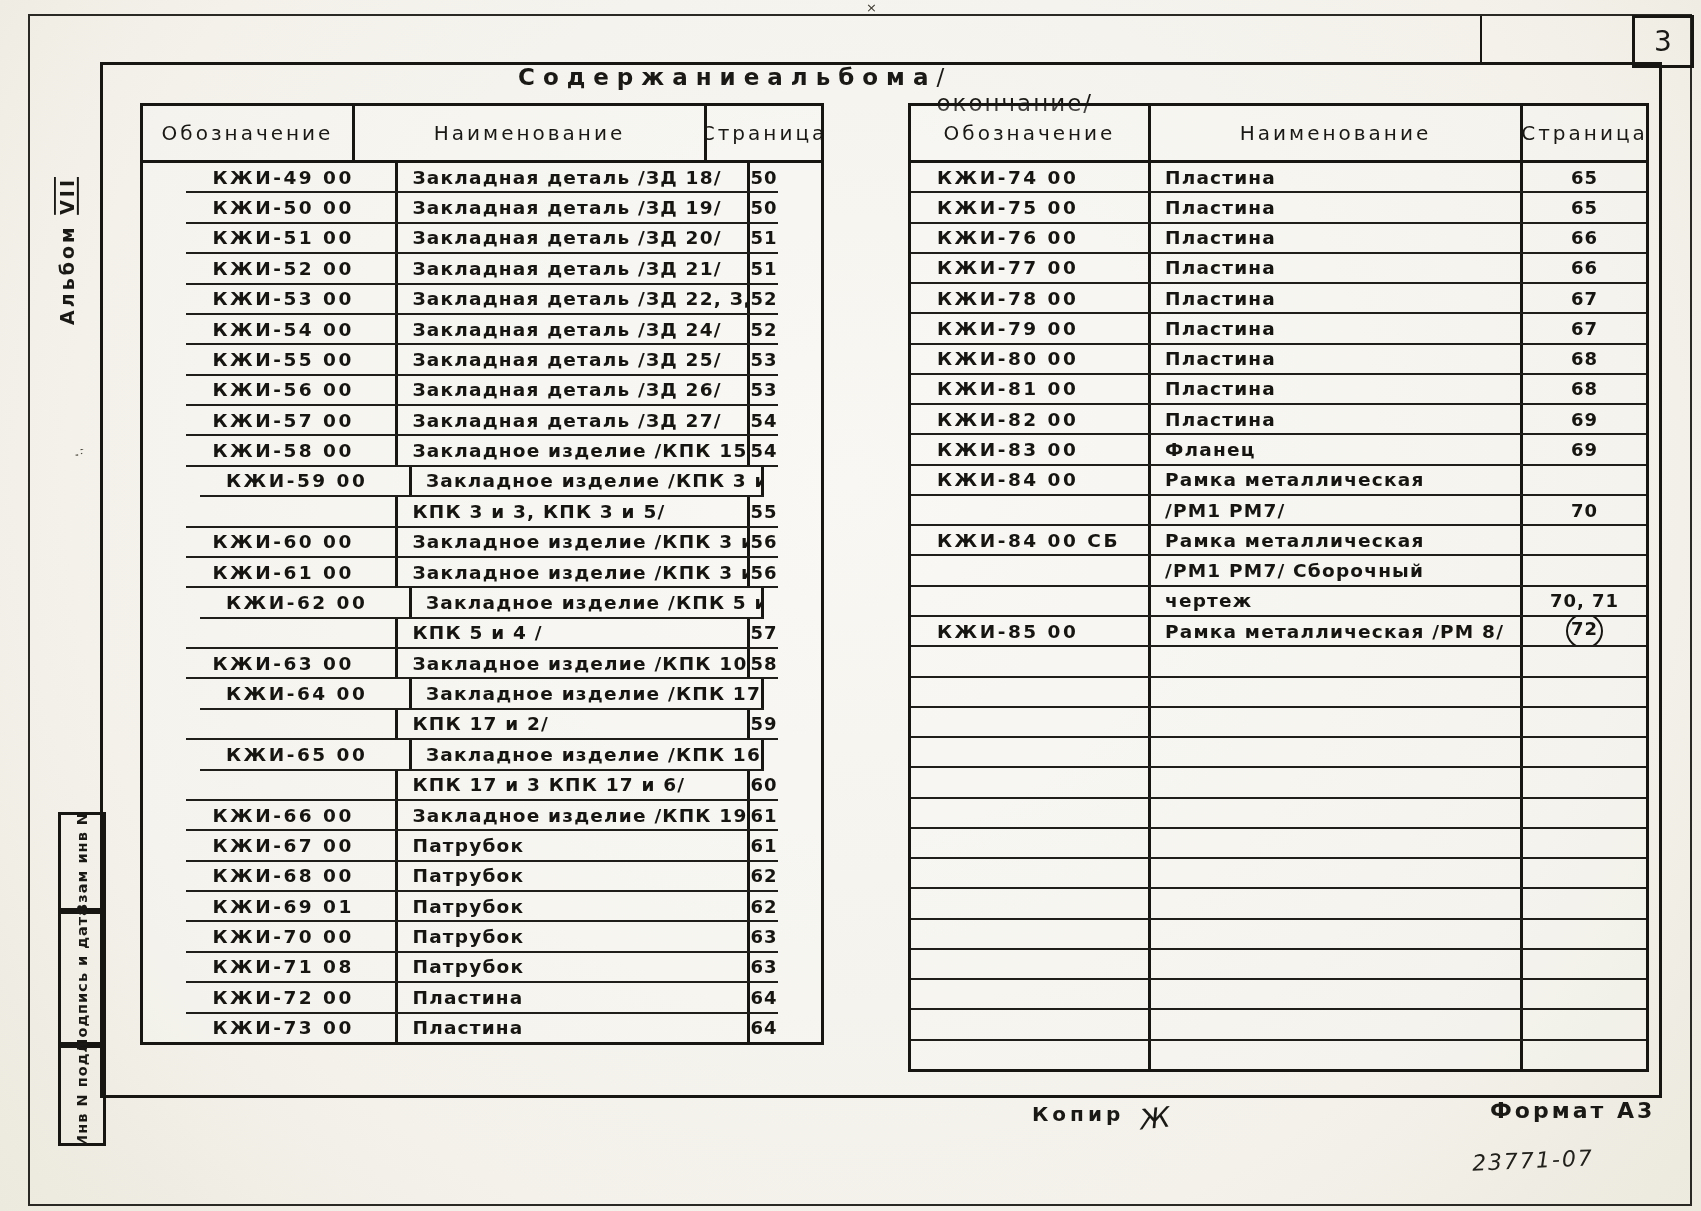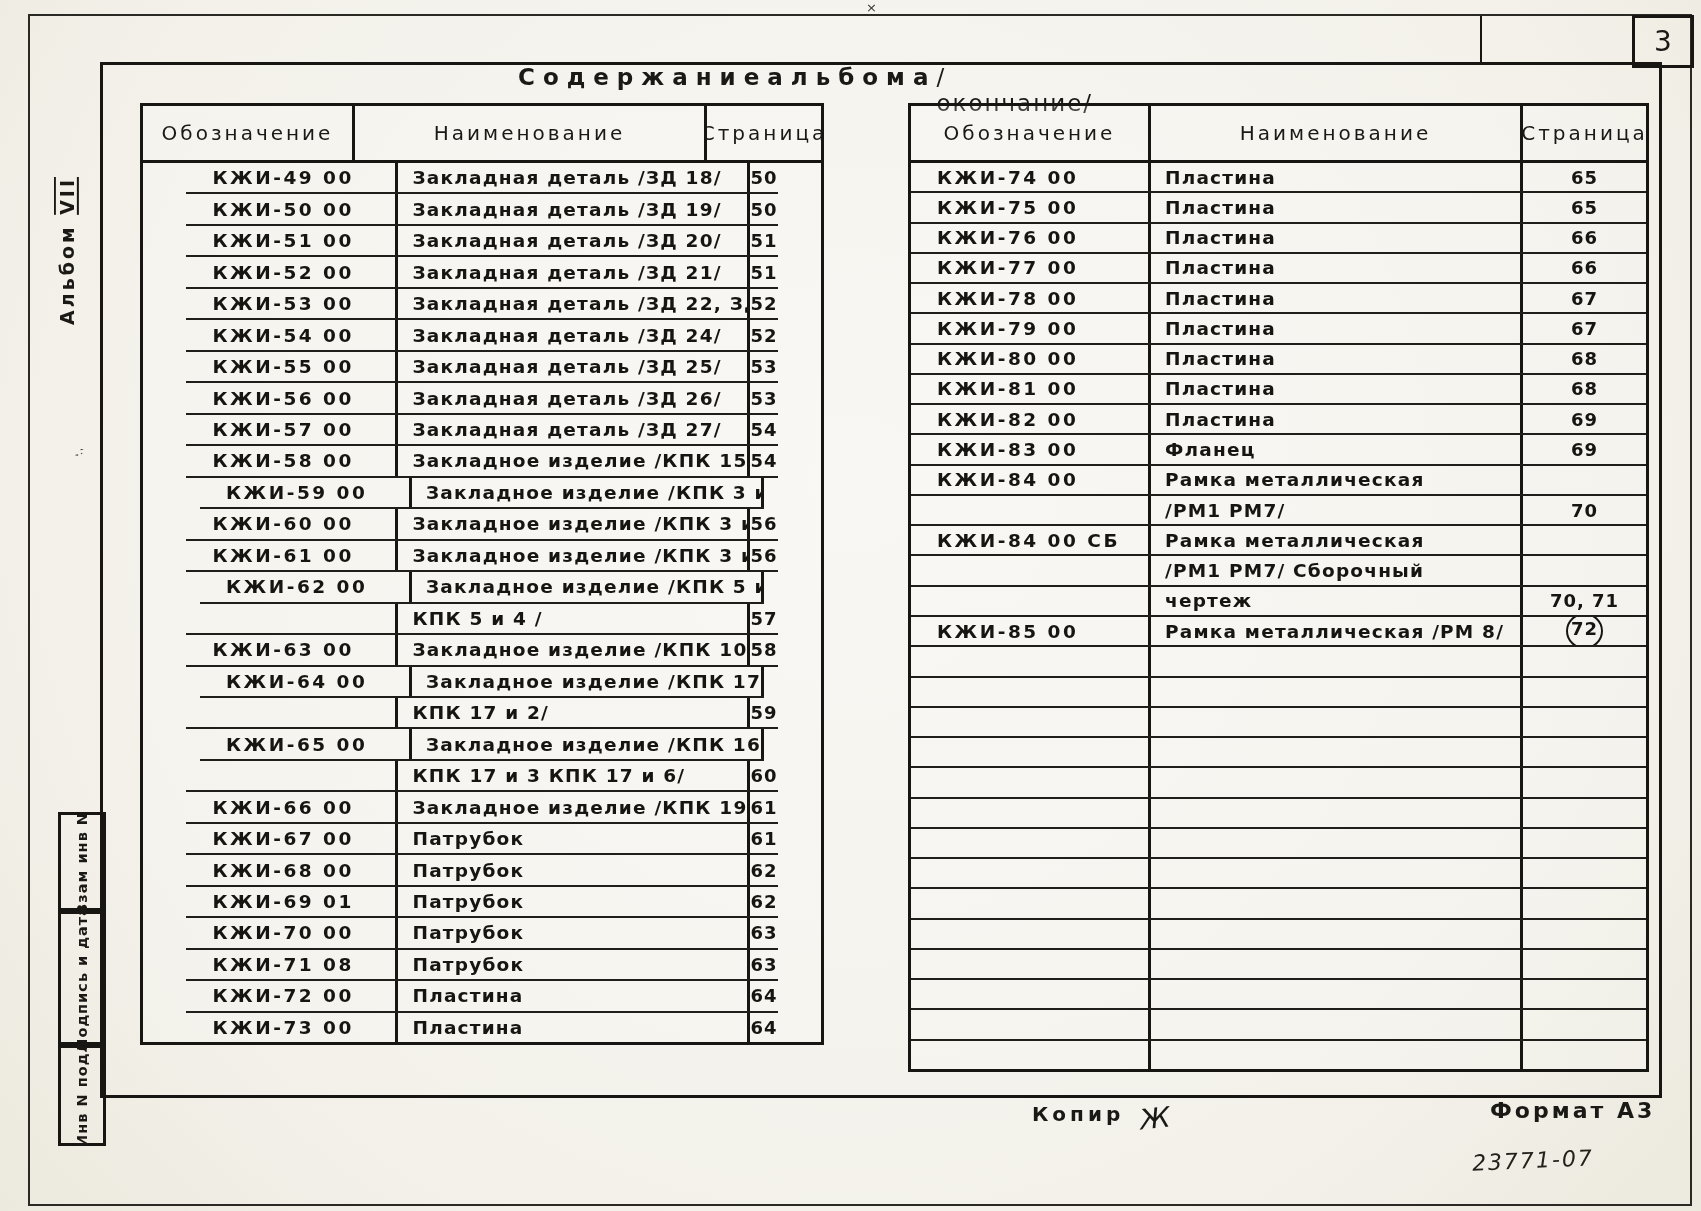--- a/index.html
+++ b/index.html
@@ -172,20 +172,27 @@
           <div class="t-cell c2">
             <span>54</span>
           </div>
         </div>
         <div class="t-row">
           <div class="t-cell c0">КЖИ-59 00</div>
           <div class="t-cell c1">Закладное изделие /КПК 3 и 1,</div>
           <div class="t-cell c2"></div>
         </div>
         <div class="t-row">
+          <div class="t-cell c0"></div>
+          <div class="t-cell c1">КПК 3 и 3,  КПК 3 и 5/</div>
+          <div class="t-cell c2">
+            <span>55</span>
+          </div>
+        </div>
+        <div class="t-row">
           <div class="t-cell c0">КЖИ-60 00</div>
           <div class="t-cell c1">Закладное изделие /КПК 3 и 2/</div>
           <div class="t-cell c2">
             <span>56</span>
           </div>
         </div>
         <div class="t-row">
           <div class="t-cell c0">КЖИ-61 00</div>
           <div class="t-cell c1">Закладное изделие /КПК 3 и 4/</div>
           <div class="t-cell c2">

